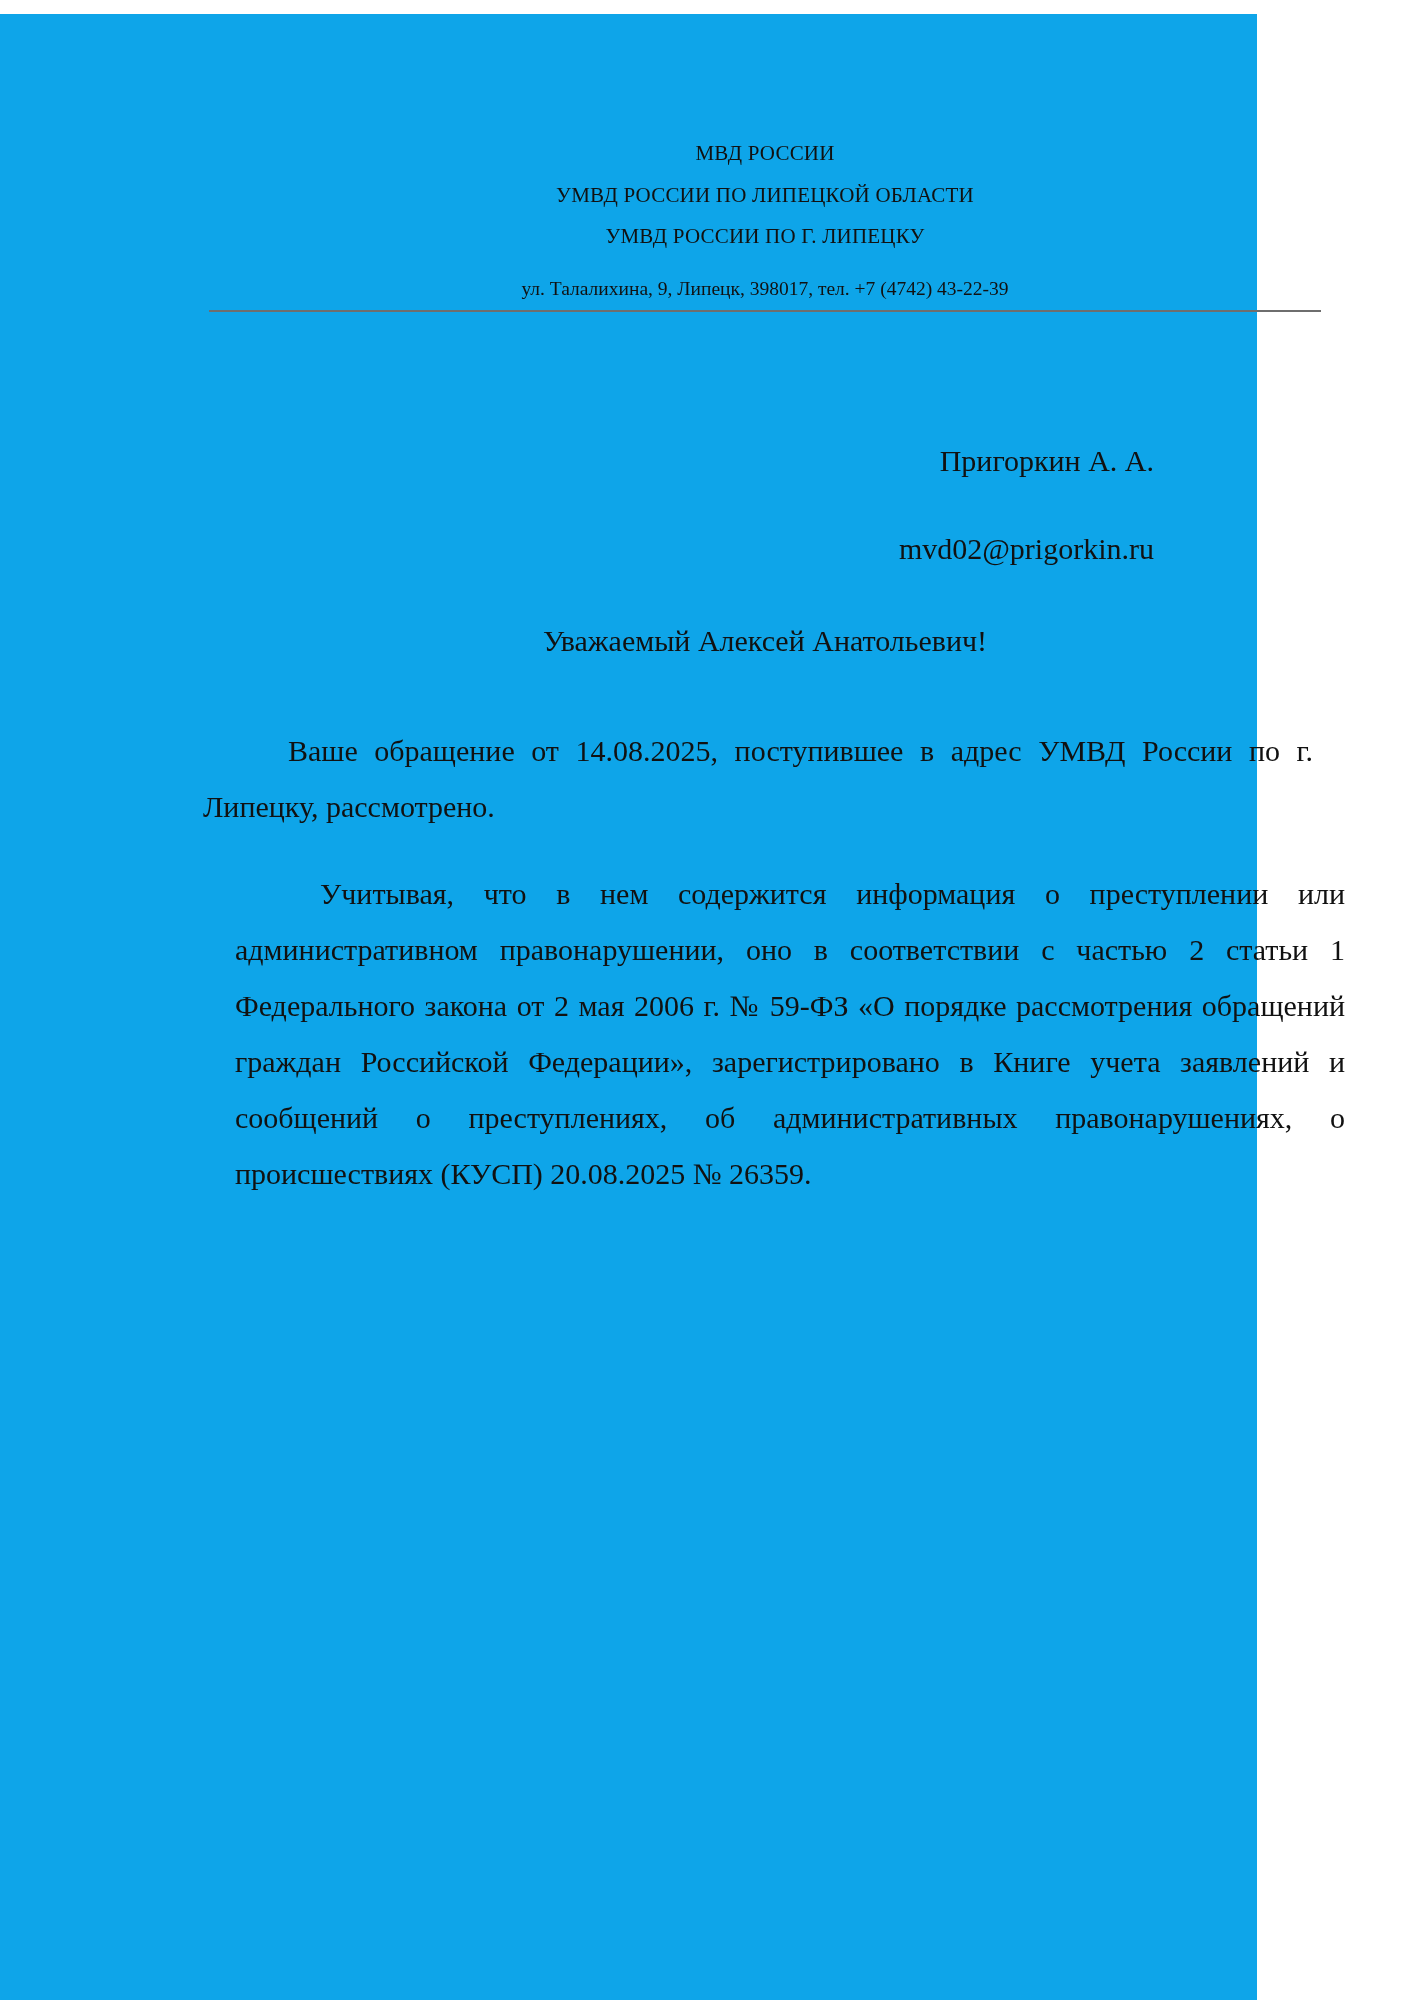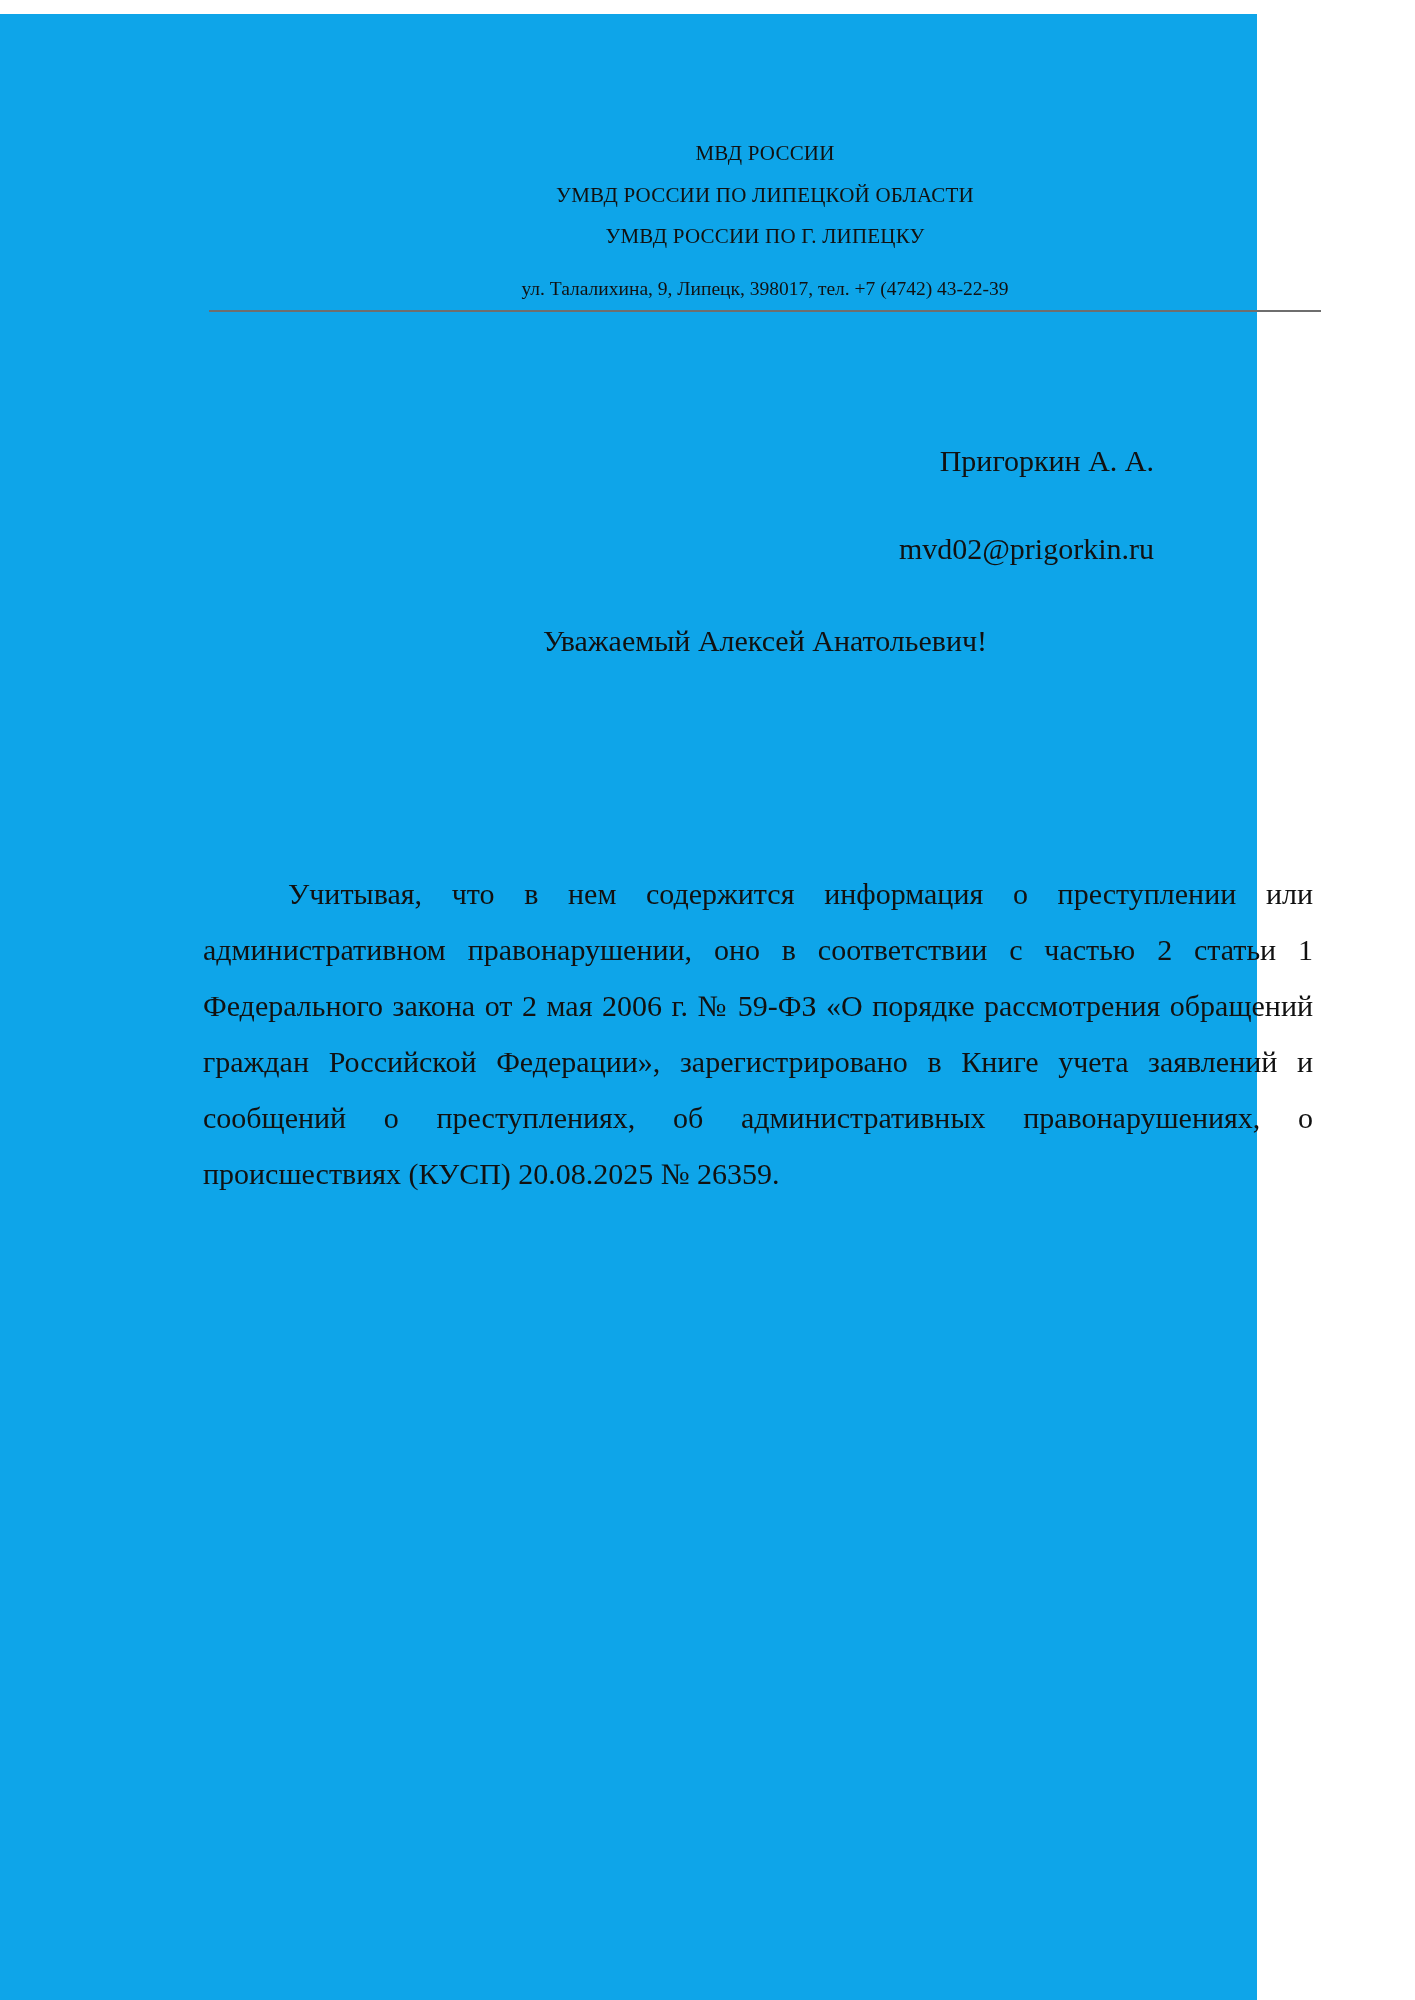--- a/index.html
+++ b/index.html
@@ -93,34 +93,35 @@
       position: absolute;
       left: 203px;
       width: 1110px;
       font-size: 30px;
       line-height: 56px;
       text-align: justify;
       text-indent: 85px;
       margin: 0;
     }
     .p1 { top: 709px; }
-    .p2 { top: 852px; }
+    .p2 { top: 852px; margin-left: 32px; }
     .p3 { top: 1193px; }
   </style>
 </head>
 <body>
 
 <div class="page">
 
   <div class="hdr hdr1">МВД РОССИИ</div>
   <div class="hdr hdr2">УМВД РОССИИ ПО ЛИПЕЦКОЙ ОБЛАСТИ</div>
   <div class="hdr hdr3">УМВД РОССИИ ПО Г. ЛИПЕЦКУ</div>
   <div class="addr">ул. Талалихина, 9, Липецк, 398017, тел. +7 (4742) 43-22-39</div>
   <div class="rule"></div>
 
   <div class="addressee">Пригоркин А. А.</div>
   <div class="email">mvd02@prigorkin.ru</div>
 
   <div class="greeting">Уважаемый Алексей Анатольевич!</div>
 
+  <p class="body-text p1">Ваше обращение от 14.08.2025, поступившее в адрес УМВД России по г. Липецку, рассмотрено.</p>
   <p class="body-text p2">Учитывая, что в нем содержится информация о преступлении или административном правонарушении, оно в соответствии с частью 2 статьи 1 Федерального закона от 2 мая 2006 г. № 59-ФЗ «О порядке рассмотрения обращений граждан Российской Федерации», зарегистрировано в Книге учета заявлений и сообщений о преступлениях, об административных правонарушениях, о происшествиях (КУСП) 20.08.2025 № 26359.</p>
 
 </div>
 
 </body></html>

